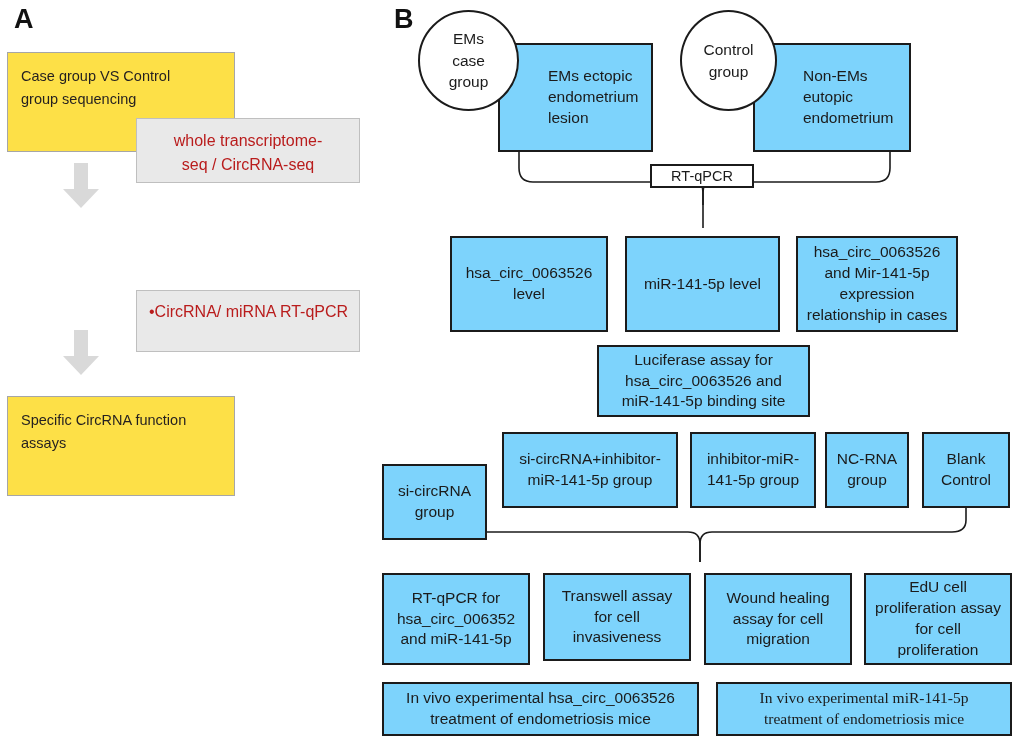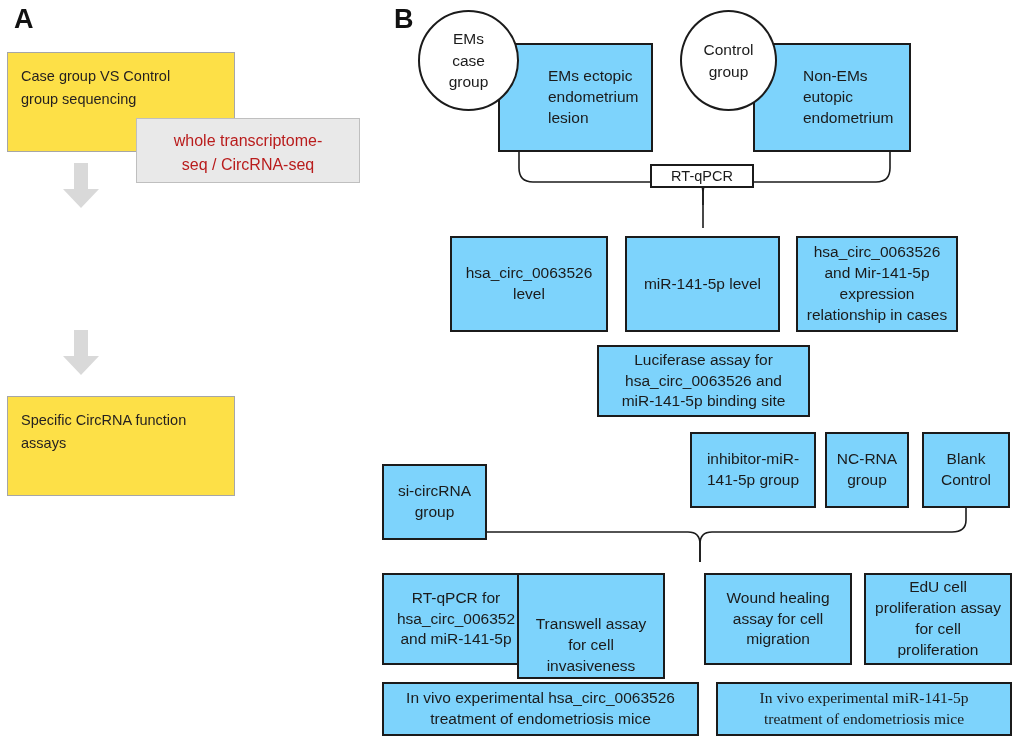--- a/index.html
+++ b/index.html
@@ -138,20 +138,23 @@
   <div class="panel-letter" style="left:14px; top:6px;">A</div>
 
   <div class="a-box" style="left:7px; top:52px; width:228px; height:100px;">Case group VS Control<br>group sequencing</div>
   <div class="a-gbox" style="left:136px; top:118px; width:224px; height:65px; padding-top:10px;">
     <div class="inner">whole transcriptome-<br>seq / CircRNA-seq</div>
   </div>
   <svg class="arrow-down" style="left:61px; top:163px;" viewBox="0 0 40 46">
     <polygon points="13,0 27,0 27,26 38,26 20,45 2,26 13,26" fill="#d9d9d9"></polygon>
   </svg>
 
+  <div class="a-gbox bullets" style="left:136px; top:290px; width:224px; height:62px; padding-top:9px;">
+    <div class="inner">•CircRNA/ miRNA RT-qPCR</div>
+  </div>
   <svg class="arrow-down" style="left:61px; top:330px;" viewBox="0 0 40 46">
     <polygon points="13,0 27,0 27,26 38,26 20,45 2,26 13,26" fill="#d9d9d9"></polygon>
   </svg>
 
   <div class="a-box" style="left:7px; top:396px; width:228px; height:100px;">Specific CircRNA function<br>assays</div>
 
   <div class="panel-letter" style="left:394px; top:6px;">B</div>
 
   <svg class="connectors" viewBox="0 0 1020 747">
     <g fill="none" stroke="#1b1b1b" stroke-width="1.6">
@@ -194,34 +197,37 @@
     <div class="inner">hsa_circ_0063526<br>and Mir-141-5p<br>expression<br>relationship in cases</div>
   </div>
 
   <div class="b-box" style="left:597px; top:345px; width:213px; height:72px;">
     <div class="inner">Luciferase assay for<br>hsa_circ_0063526 and<br>miR-141-5p binding site</div>
   </div>
 
   <div class="b-box" style="left:382px; top:432px; width:105px; height:76px;margin-top:32px;">
     <div class="inner">si-circRNA<br>group</div>
   </div>
+  <div class="b-box" style="left:502px; top:432px; width:176px; height:76px;">
+    <div class="inner">si-circRNA+inhibitor-<br>miR-141-5p group</div>
+  </div>
   <div class="b-box" style="left:690px; top:432px; width:126px; height:76px;">
     <div class="inner">inhibitor-miR-<br>141-5p group</div>
   </div>
   <div class="b-box" style="left:825px; top:432px; width:84px; height:76px;">
     <div class="inner">NC-RNA<br>group</div>
   </div>
   <div class="b-box" style="left:922px; top:432px; width:88px; height:76px;">
     <div class="inner">Blank<br>Control</div>
   </div>
 
   <div class="b-box" style="left:382px; top:573px; width:148px; height:92px;">
     <div class="inner">RT-qPCR for<br>hsa_circ_006352<br>and miR-141-5p</div>
   </div>
-  <div class="b-box" style="left:517px; top:573px; width:148px; height:106px;align-items:flex-end;">
+  <div class="b-box" style="left:543px; top:573px; width:148px; height:88px;">
     <div class="inner">Transwell assay<br>for cell<br>invasiveness</div>
   </div>
   <div class="b-box" style="left:704px; top:573px; width:148px; height:92px;">
     <div class="inner">Wound healing<br>assay for cell<br>migration</div>
   </div>
   <div class="b-box" style="left:864px; top:573px; width:148px; height:92px;">
     <div class="inner">EdU cell<br>proliferation assay<br>for cell<br>proliferation</div>
   </div>
 
   <div class="b-box" style="left:382px; top:682px; width:317px; height:54px;">

